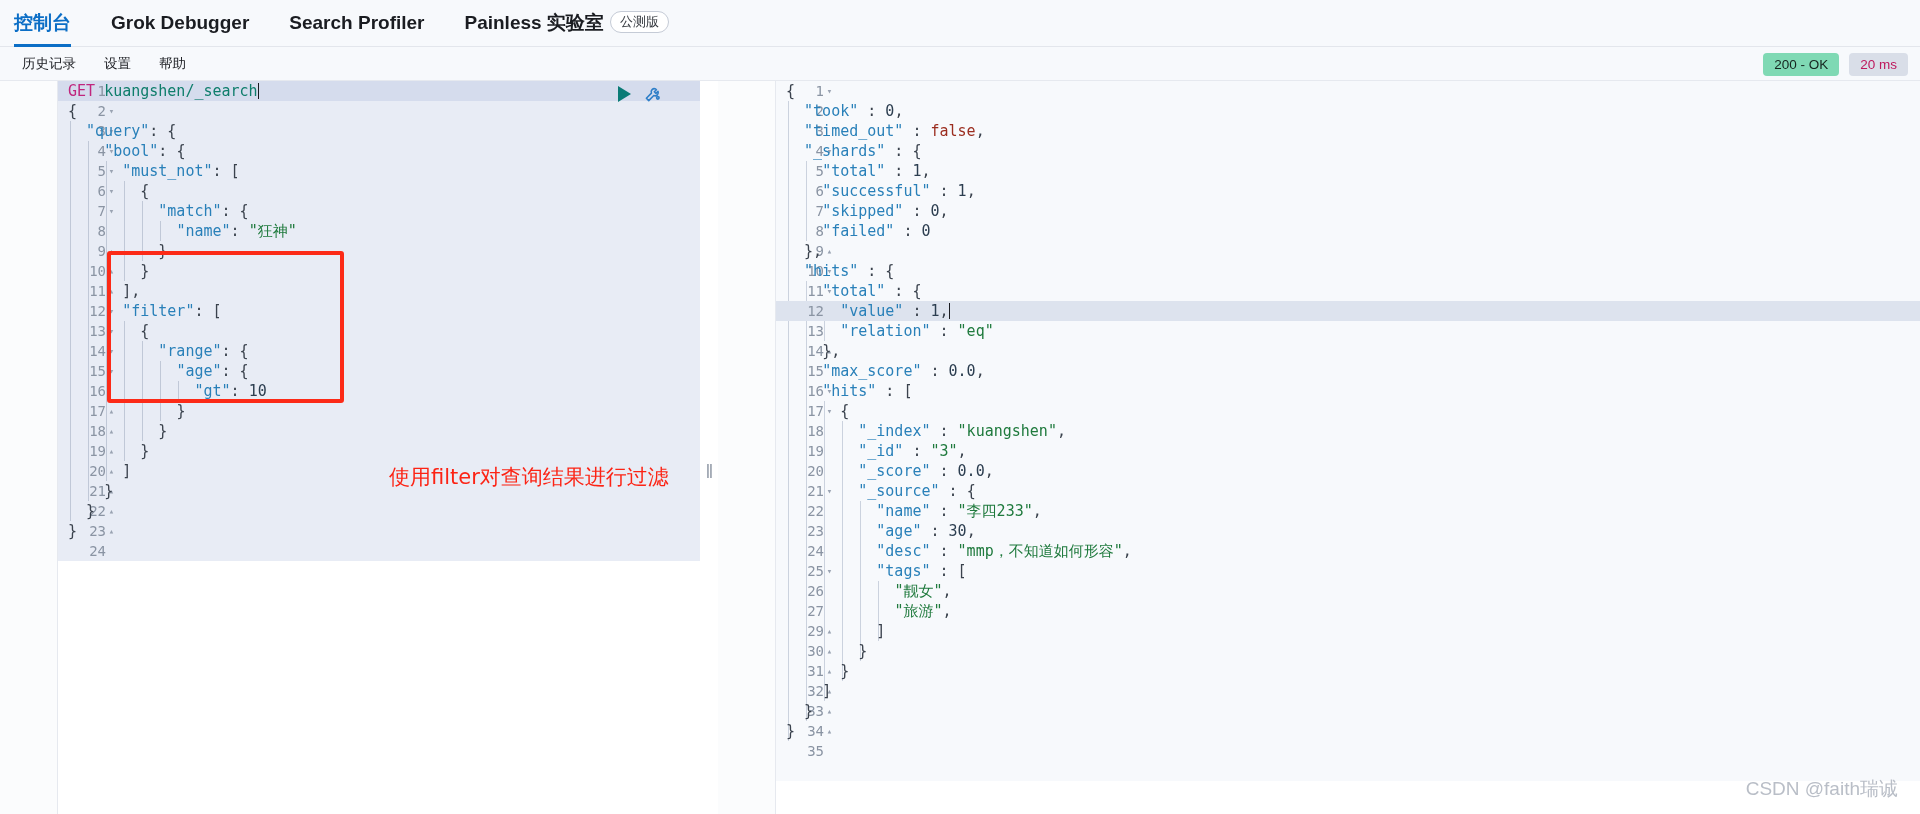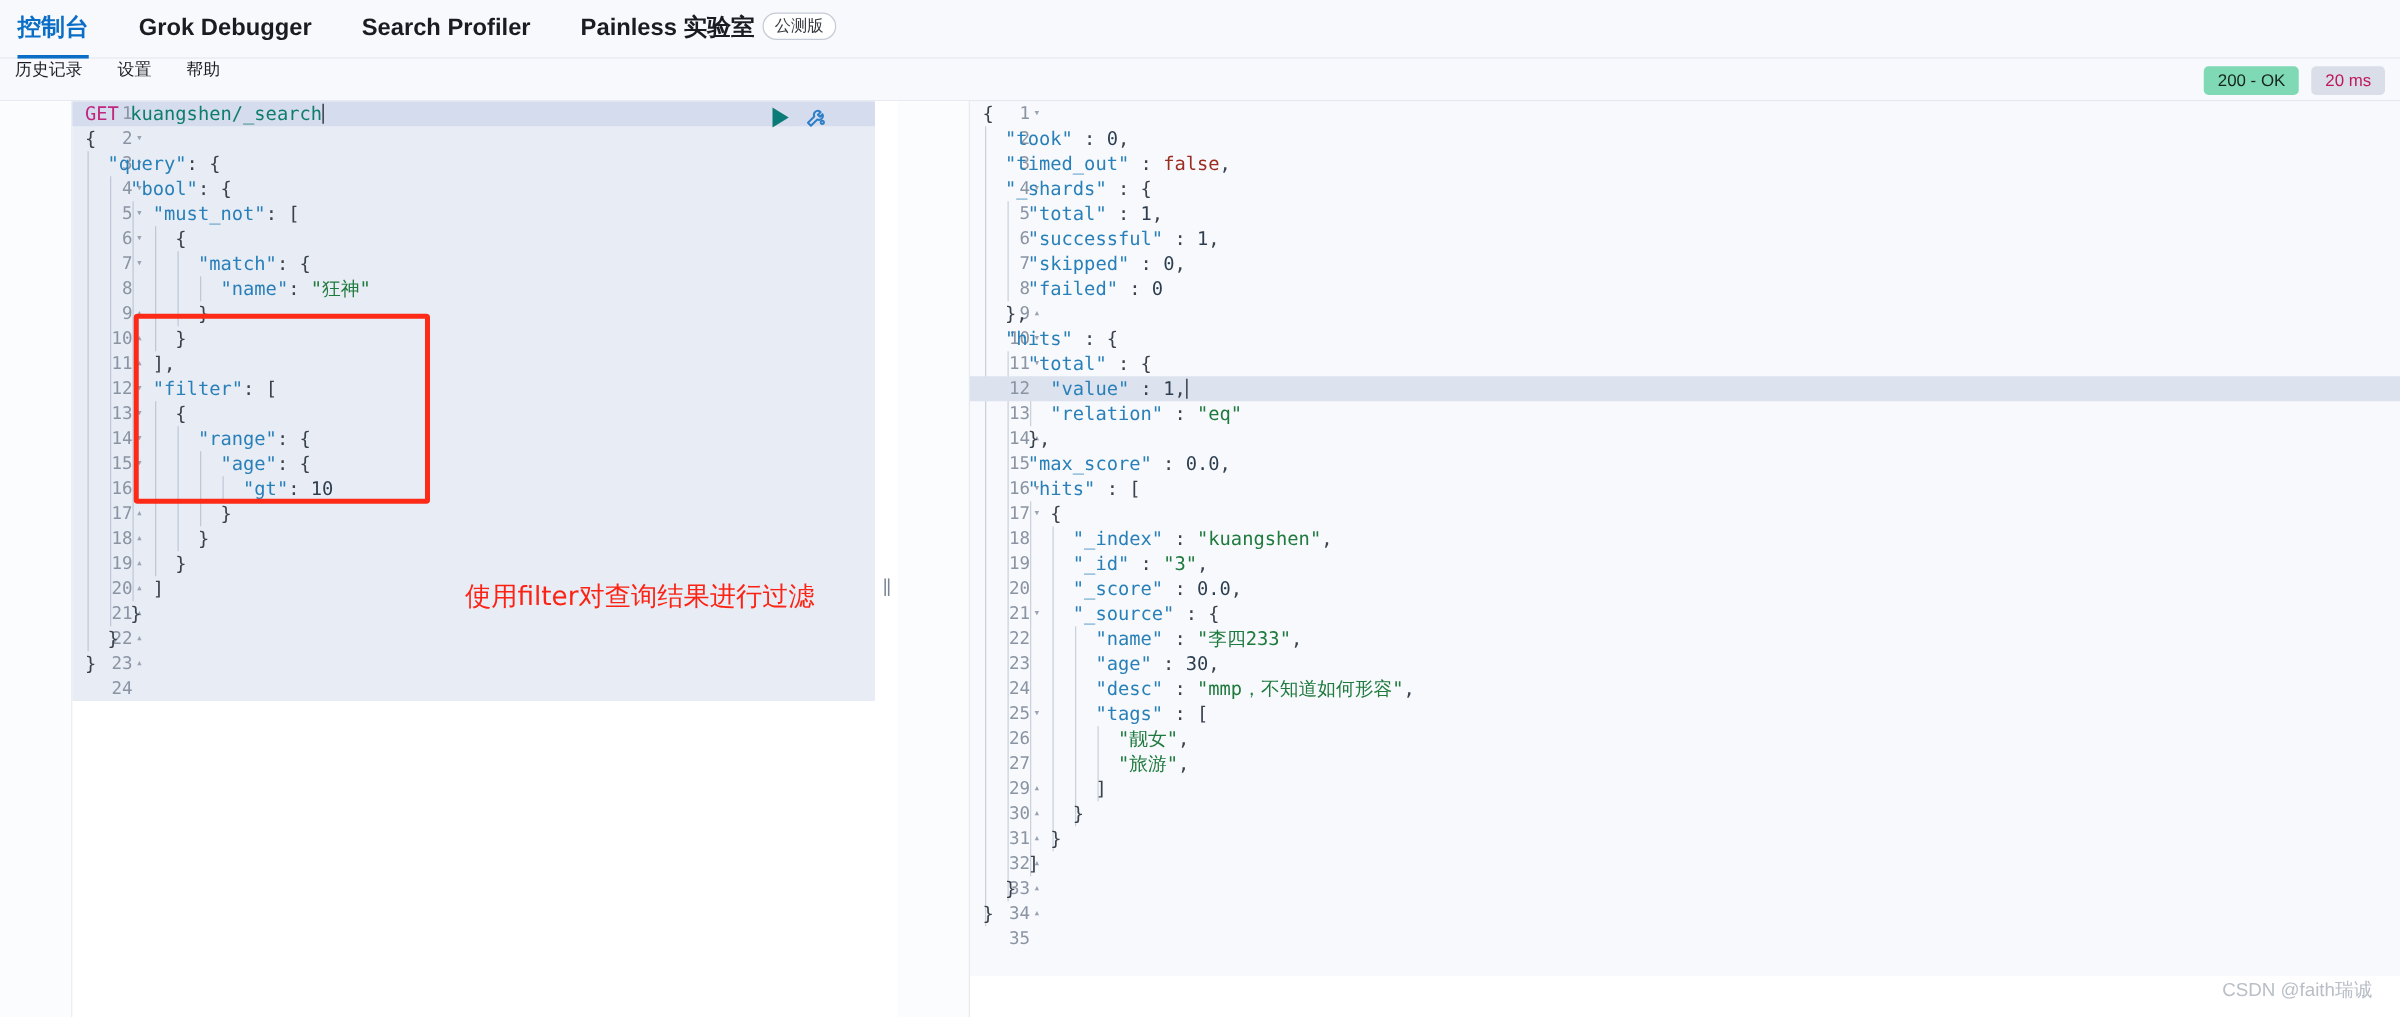--- a/index.html
+++ b/index.html
@@ -52,21 +52,22 @@
     vertical-align: 3px;
     margin-left: 6px;
     background: #fff;
   }
 
   
   .subbar {
     height: 34px;
     background: #f7f9fc;
     display: flex;
-    padding-left: 12px;
+    align-items: center;
+    padding-left: 22px;
     position: relative;
     border-bottom: 1px solid #e6e9ef;
   }
   .subbar-item {
     font-size: 13.5px;
     color: #1a1c21;
     margin-right: 28px;
     cursor: pointer;
   }
   .status-group {
@@ -236,21 +237,21 @@
     white-space: nowrap;
     z-index: 7;
   }
 
   
   .watermark {
     position: absolute;
     right: 22px;
     bottom: 12px;
     color: #b9bec7;
-    font-size: 15px;
+    font-size: 19px;
     z-index: 9;
     user-select: none;
   }
 
   
   .top-rule {
     position: absolute;
     top: 0; left: 58px; right: 0;
     height: 1px;
     background: #e6e9ef;
@@ -334,21 +335,21 @@
       <div class="play-icon"></div>
       <span class="wrench-icon">
         <svg width="19" height="19" viewBox="0 0 24 24" fill="none" stroke="#2f7fc8" stroke-width="2" stroke-linecap="round" stroke-linejoin="round">
           <path d="M14.7 6.3a4 4 0 0 0-5.3 5.3L3 18l3 3 6.4-6.4a4 4 0 0 0 5.3-5.3l-2.6 2.6-2.1-2.1 2.7-2.5z"></path>
           <circle cx="17.5" cy="17.5" r="1.6"></circle>
         </svg>
       </span>
     </div>
 
     <div class="red-box" style="left:107px; top:170px; width:237px; height:152px;"></div>
-    <div class="red-text" style="left:372px; top:382px;">使用filter对查询结果进行过滤</div>
+    <div class="red-text" style="left:389px; top:382px;">使用filter对查询结果进行过滤</div>
   </div>
 
   <div class="pane-divider">
     <div class="grip">||</div>
   </div>
 
   <div class="pane pane-right">
     <div class="editor editor-right">
       <div class="gutter"></div>
       <div class="top-rule"></div>

